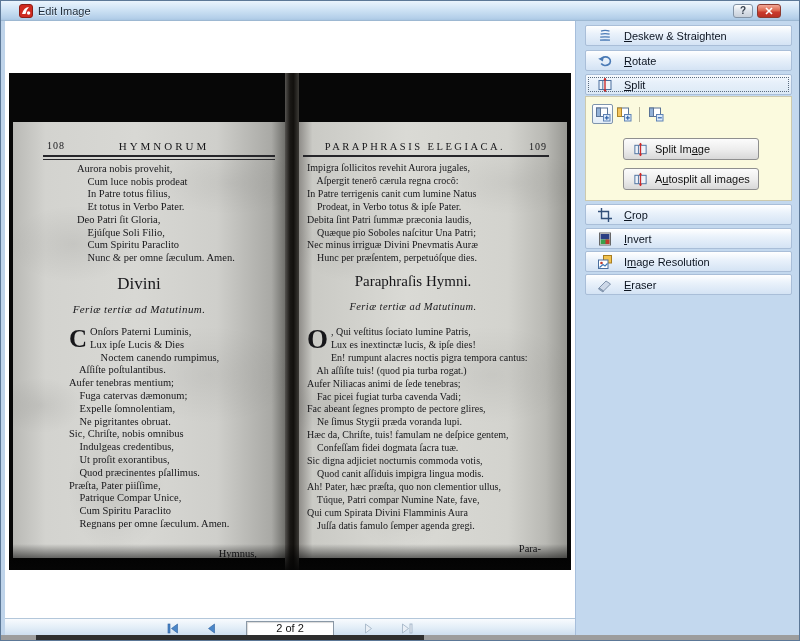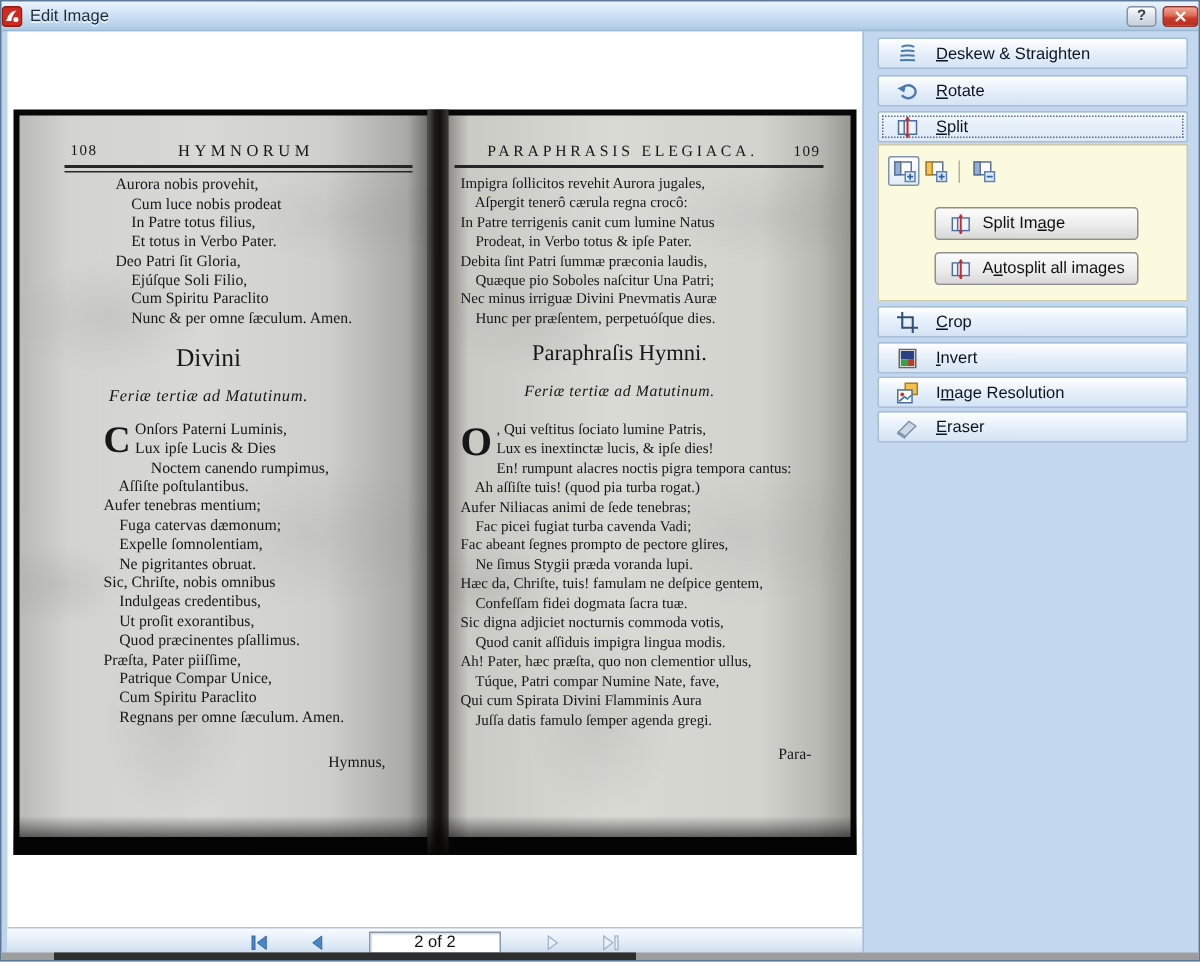--- a/index.html
+++ b/index.html
@@ -2,21 +2,21 @@
 <html><head>
 <meta charset="utf-8">
 <style>
   * { margin:0; padding:0; box-sizing:border-box; }
   html,body { width:800px; height:641px; font-family:"Liberation Sans",sans-serif; background:#e8e8e8; }
   .window { position:relative; width:800px; height:641px; background:#bfd4ea; border:1px solid #5c7897; overflow:hidden; }
 
   
   .titlebar { position:absolute; top:0; left:0; right:0; height:20px;
     background:linear-gradient(#eaf4fd,#cfe3f5 45%,#b4cfe9 90%,#a9c6e2);
-    border-bottom:1px solid #9db8d2; display:flex; align-items:center; padding:0 0; }
+    border-bottom:1px solid #9db8d2; display:flex; align-items:center; padding:0 18px; }
   .app-icon { width:14px; height:14px; margin-right:5px; flex:0 0 auto; }
   .title { font-size:11px; color:#1d2a38; text-shadow:0 1px 0 rgba(255,255,255,.7); }
   .tb-controls { margin-left:auto; display:flex; gap:4px; align-items:center; }
   .btn-help { width:20px; height:14px; background:linear-gradient(#fdfdfd,#dce2ea 50%,#c8d0da);
     border:1px solid #8494a6; border-radius:3px; font-size:10px; font-weight:bold; color:#37414e;
     display:flex; align-items:center; justify-content:center; }
   .btn-close { width:24px; height:14px; background:linear-gradient(#f2a795,#dd6a52 45%,#c9392c 60%,#b93024);
     border:1px solid #8c3a30; border-radius:3px; display:flex; align-items:center; justify-content:center; }
 
   
@@ -32,21 +32,21 @@
     background:linear-gradient(90deg,#555350,#1b1916 35%,#12100d 60%,#3c3a36); }
   .page-right { left:290px; width:268px;
     background:linear-gradient(90deg,#8f8d89,#cacac5 5%,#dadad5 40%,#d3d3ce 78%,#b9b9b4 92%,#989893); }
   .page::before { content:""; position:absolute; inset:0; pointer-events:none; background:
     radial-gradient(ellipse 90px 55px at 22% 28%, rgba(0,0,0,.07), transparent 70%),
     radial-gradient(ellipse 120px 70px at 72% 58%, rgba(0,0,0,.06), transparent 70%),
     radial-gradient(ellipse 70px 95px at 38% 84%, rgba(0,0,0,.08), transparent 70%),
     radial-gradient(ellipse 110px 45px at 80% 14%, rgba(0,0,0,.05), transparent 70%),
     radial-gradient(ellipse 60px 40px at 10% 65%, rgba(0,0,0,.07), transparent 70%); }
 
-  .serif { font-family:"Liberation Serif","DejaVu Serif",serif; }
+  .serif { font-family:"Liberation Serif","DejaVu Serif",serif;margin-top:45px; }
   .bline { white-space:pre; }
 
   
   .lp-header { position:absolute; top:18px; left:34px; right:4px; height:13px; }
   .lp-pagenum { position:absolute; left:0; top:0; font-size:10px; letter-spacing:1px; }
   .lp-title { position:absolute; left:0; right:0; top:0; text-align:center; font-size:11px; letter-spacing:3px; }
   .lp-rule { position:absolute; top:33px; left:30px; right:10px; height:5px;
     border-top:2px solid #26262a; border-bottom:1px solid #26262a; }
   .lp-stanza1 { position:absolute; top:41px; left:64px; font-size:10.5px; line-height:12.7px; }
   .lp-heading { position:absolute; top:152px; left:0; right:20px; text-align:center; font-size:17px; }

